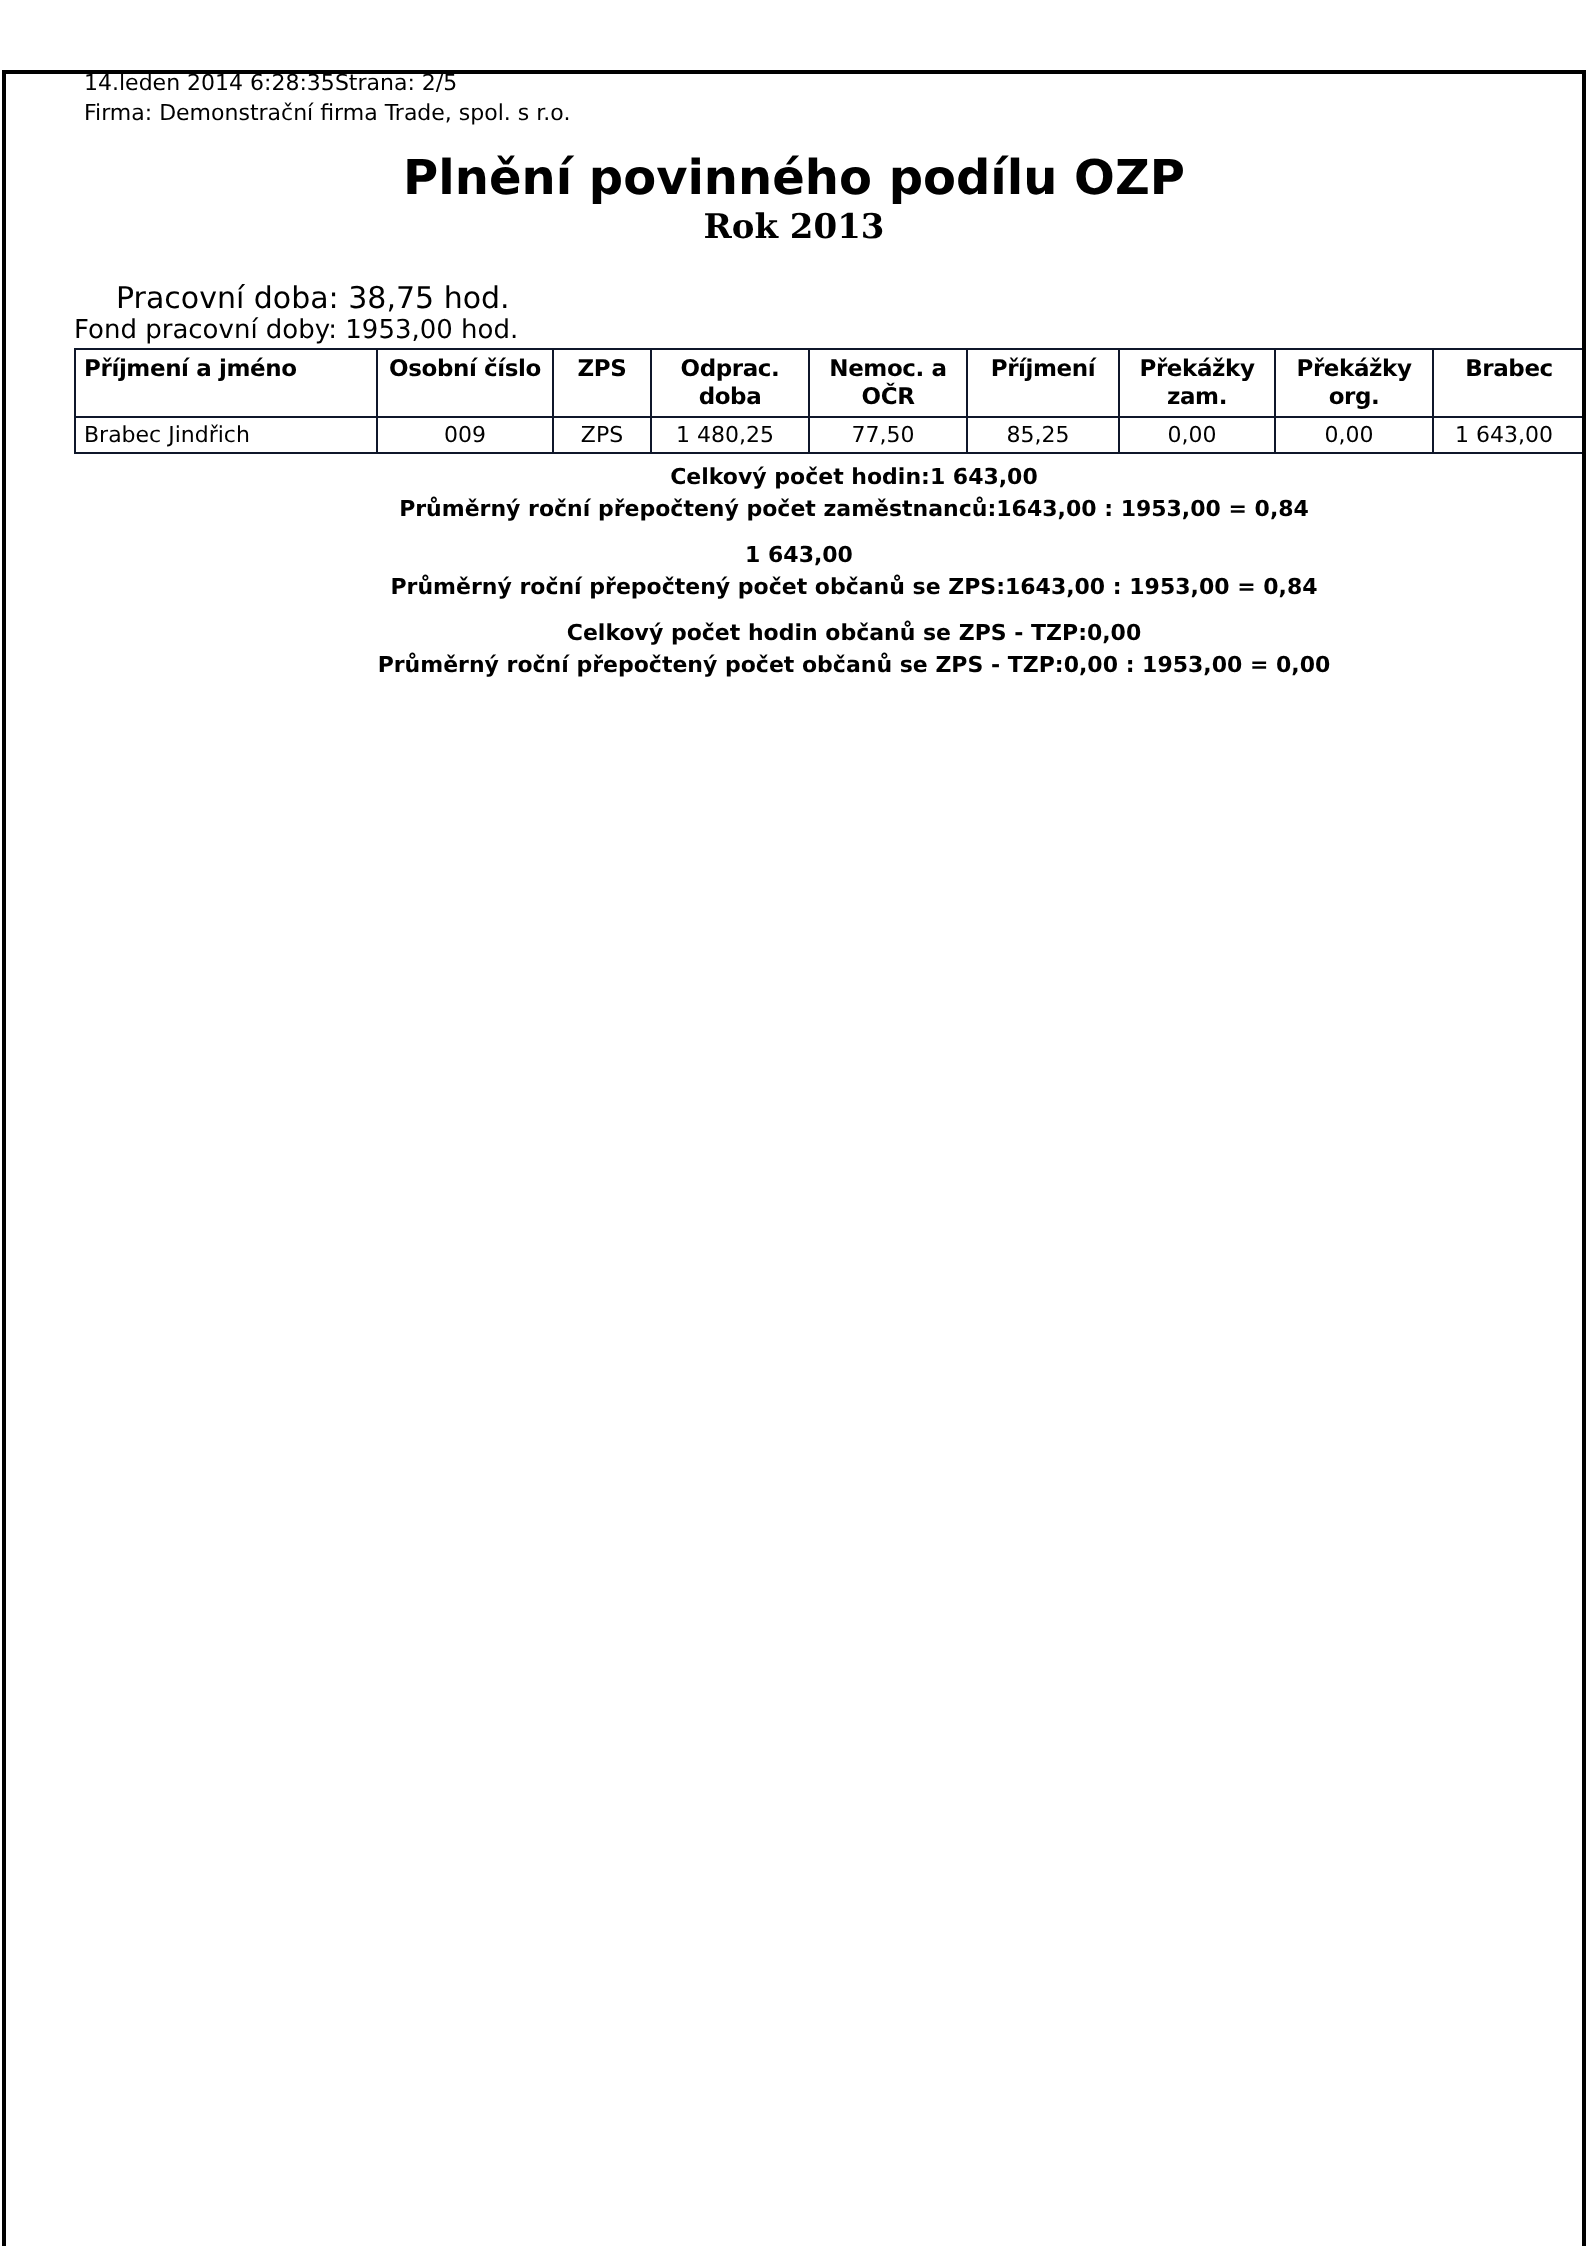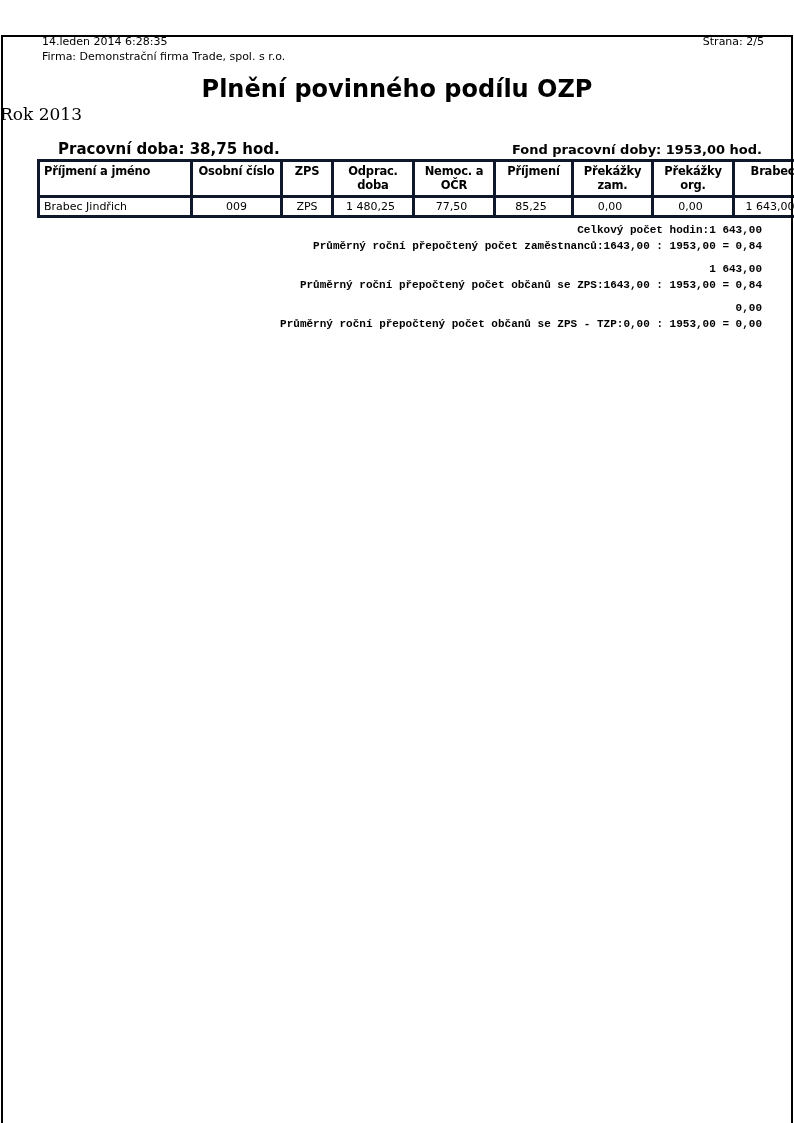--- a/index.html
+++ b/index.html
@@ -5,64 +5,64 @@
   html, body { margin: 0; padding: 0; background: #fff; }
   body {
     width: 794px; height: 1123px; overflow: hidden;
     font-family: "DejaVu Sans", "Liberation Sans", sans-serif;
     color: #000;
   }
   .page { position: relative; width: 794px; height: 1123px; background: #fff; box-sizing: border-box; }
   .page-border { position: absolute; inset: 1px; border: 2px solid #000; pointer-events: none; }
 
   .report-header { margin: 34px 30px 0 42px; font-size: 11px; line-height: 15px; }
-  .header-row { display: flex; justify-content: space-between; }
+  .header-row { display: flex; }
 
   .title {
     margin: 12px 0 0 0; text-align: center;
     font-size: 24px; line-height: 27px; font-weight: bold;
     font-family: "DejaVu Sans", "Liberation Sans", sans-serif;
   }
   .subtitle {
-    margin: 2px 0 16px 0; 
-    font-size: 17px; line-height: 19px; font-weight: normal;
+    margin: 2px 0 16px 0; text-align: center;
+    font-size: 17px; line-height: 19px; font-weight: bold;
     font-family: "DejaVu Serif", "Liberation Serif", serif;
   }
 
   .info-row {
     margin: 10px 32px 0 37px; display: flex; justify-content: space-between;
-    align-items: baseline; font-weight: bold;
+    align-items: baseline; font-weight: normal; flex-direction: column;
   }
   .info-left  { font-size: 15px; padding-left: 21px; }
   .info-right { font-size: 13px; }
 
   table.data-table {
     margin-left: 37px; margin-top: 1px;
     width: 725px; table-layout: fixed; border-collapse: collapse;
   }
-  .data-table th, .data-table td { border: 3px solid #0f172a; overflow: hidden; }
+  .data-table th, .data-table td { border: 1px solid #0f172a; overflow: hidden; }
   .data-table th {
     font-size: 11.5px; font-weight: bold; line-height: 14px;
     padding: 2px 1px 3px 1px; vertical-align: top;
     white-space: pre; letter-spacing: -0.2px;
   }
   .data-table td {
     font-size: 11px; line-height: 13px; padding: 2px 3px; white-space: nowrap;
   }
   .a-left   { text-align: left;  padding-left: 4px !important; }
   .a-center { text-align: center; margin-top: 16px; }
   .a-right  { text-align: center; padding-right: 8px !important; }
   .c0{width:145px}.c1{width:85px}.c2{width:46px}.c3{width:76px}.c4{width:76px}
   .c5{width:73px}.c6{width:75px}.c7{width:76px}.c8{width:73px}
 
   .summary { margin: 4px 32px 0 37px; }
   .s-group { margin-bottom: 7px; }
   .s-line {
-    display: flex; justify-content: flex-end;
-    font-size: 11px; font-weight: bold; line-height: 16px; font-family: Liberation Mono, monospace;
+    display: flex; justify-content: center;
+    font-size: 11px; font-weight: bold; line-height: 16px;
   }
   .s-label { padding-left: 55px; }
 </style>
 </head>
 <body>
 
 <div class="page">
   <div class="page-border"></div>
 
   <header class="report-header">
@@ -131,20 +131,21 @@
         <div class="s-line">
           <span class="s-value">1 643,00</span>
         </div>
         <div class="s-line">
           <span class="s-label">Průměrný roční přepočtený počet občanů se ZPS:</span>
           <span class="s-value">1643,00 : 1953,00 = 0,84</span>
         </div>
       </div>
       <div class="s-group">
         <div class="s-line">
+          <span class="s-label">Celkový počet hodin občanů se ZPS - TZP:</span>
           <span class="s-value">0,00</span>
         </div>
         <div class="s-line">
           <span class="s-label">Průměrný roční přepočtený počet občanů se ZPS - TZP:</span>
           <span class="s-value">0,00 : 1953,00 = 0,00</span>
         </div>
       </div>
     </section>
 </div>
 

